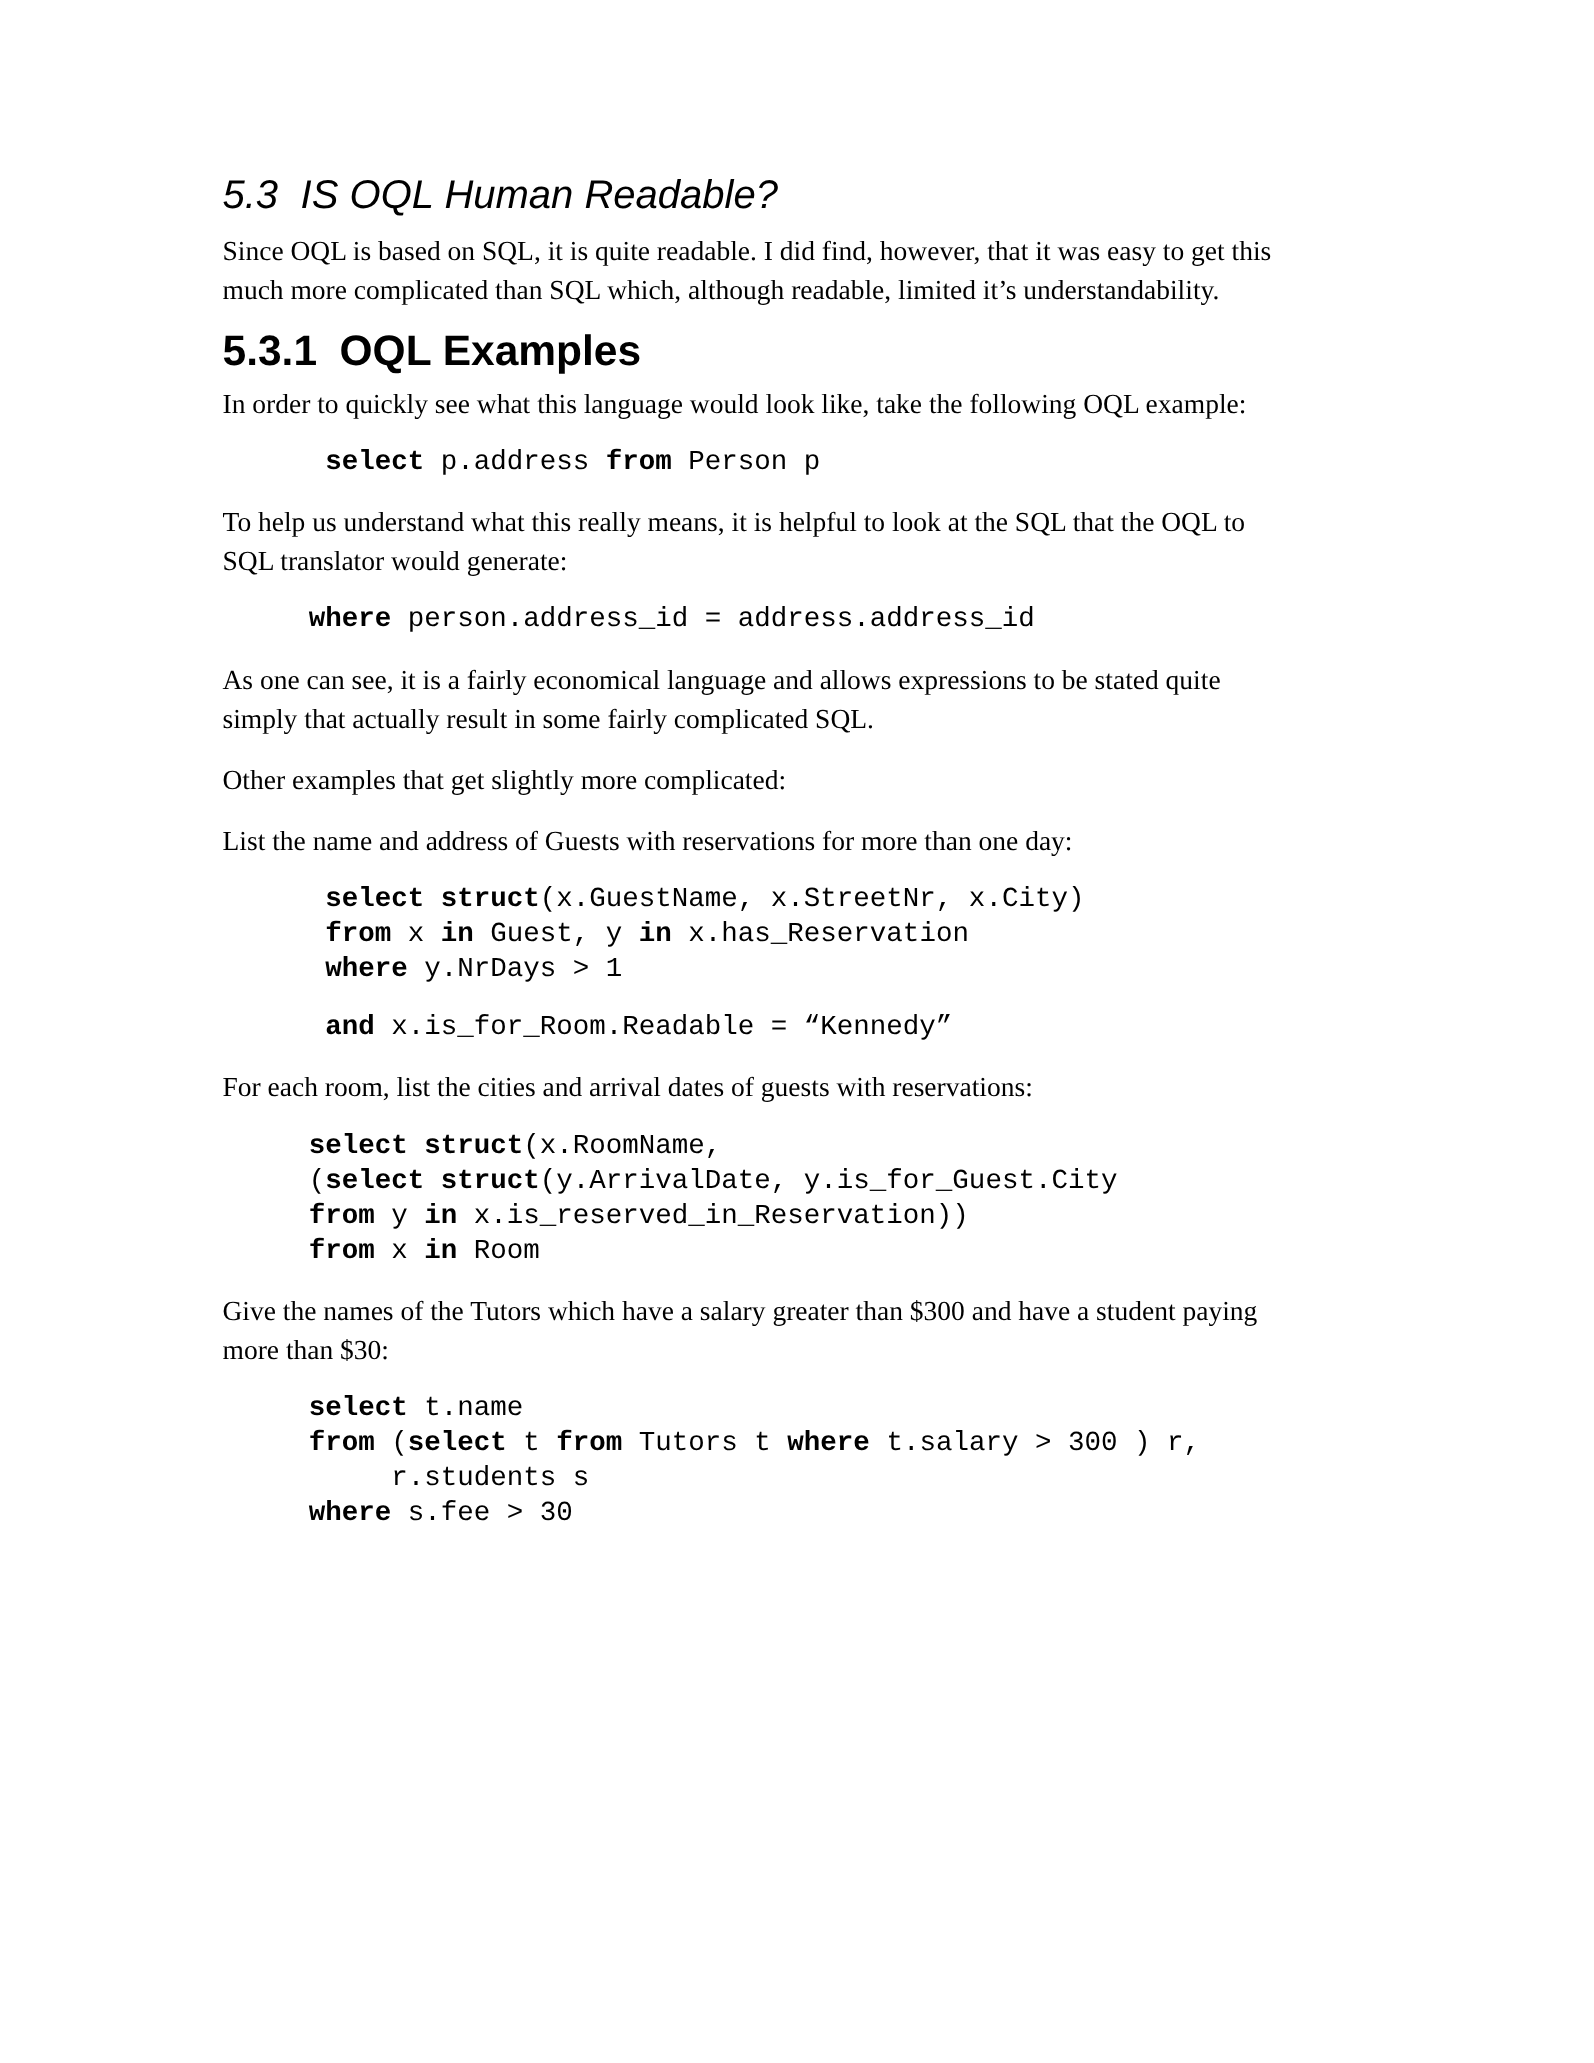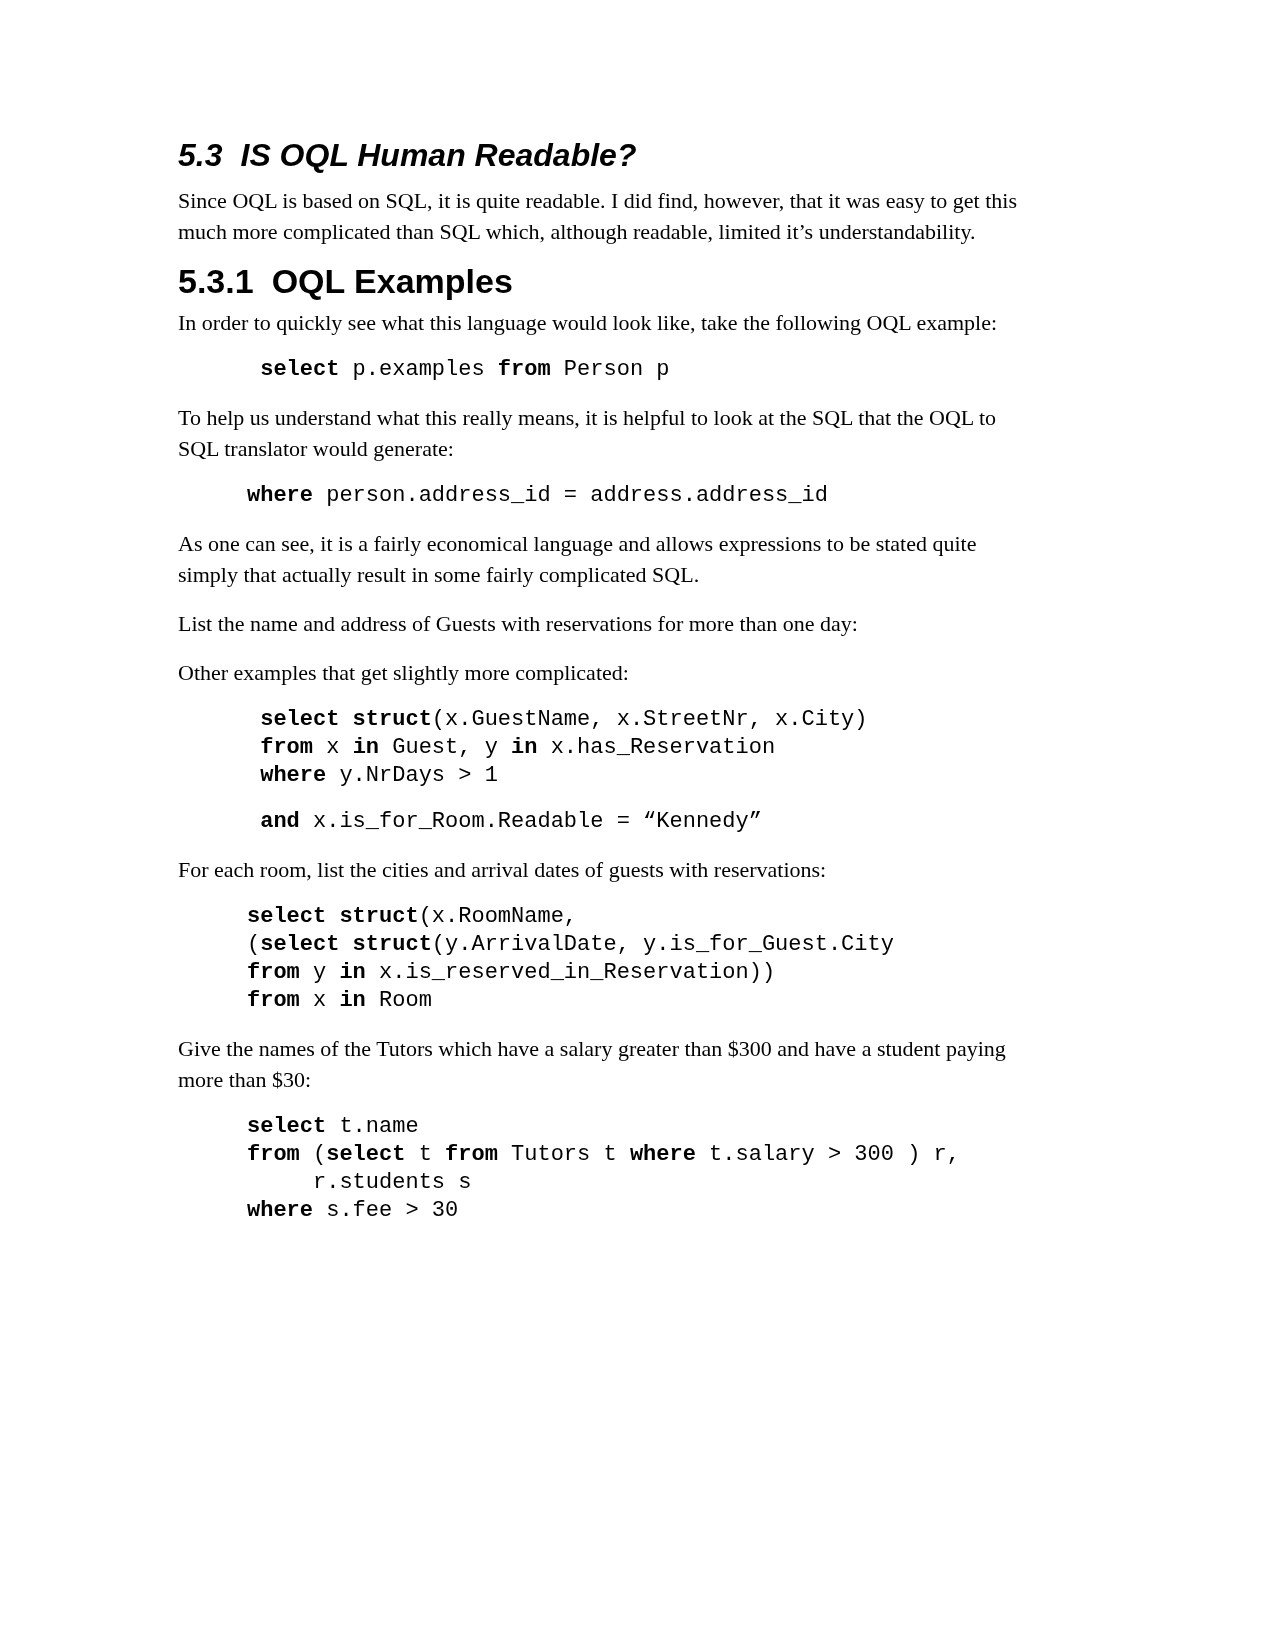--- a/index.html
+++ b/index.html
@@ -11,21 +11,21 @@
     color: #000000;
     overflow: hidden;
   }
   .content {
     box-sizing: content-box;
     padding: 138px 0 0 178px;
     width: 860px;
   }
   h2.sec1 {
     font-family: "Liberation Sans", "DejaVu Sans", sans-serif;
-    font-weight: bold;
+    font-weight: normal;
     font-style: italic;
     font-size: 32px;
     line-height: 35px;
     margin: 0 0 12px 0;
   }
   h3.sec2 {
     font-family: "Liberation Sans", "DejaVu Sans", sans-serif;
     font-weight: bold;
     font-size: 34px;
     line-height: 32px;
@@ -49,26 +49,26 @@
 </style>
 </head>
 <body>
 
 <div class="page">
   <main class="content">
       <h2 class="sec1"><span class="hnum">5.3</span><span>IS OQL Human Readable?</span></h2>
       <p class="body">Since OQL is based on SQL, it is quite readable.  I did find, however, that it was easy to get this much more complicated than SQL which, although readable, limited it’s understandability.</p>
       <h3 class="sec2"><span class="hnum">5.3.1</span><span>OQL Examples</span></h3>
       <p class="body">In order to quickly see what this language would look like, take the following OQL example:</p>
-      <pre class="code"><div class="code-line"><span> </span><span class="kw">select</span><span> p.examples </span><span class="kw">from</span><span> Person p</span></div></pre>
+      <pre class="code"><div class="code-line"><span> </span><span class="kw">select</span><span> p.address </span><span class="kw">from</span><span> Person p</span></div></pre>
       <p class="body">To help us understand what this really means, it is helpful to look at the SQL that the OQL to SQL translator would generate:</p>
       <pre class="code"><div class="code-line"><span class="kw">where</span><span> person.address_id = address.address_id</span></div></pre>
       <p class="body">As one can see, it is a fairly economical language and allows expressions to be stated quite simply that actually result in some fairly complicated SQL.</p>
+      <p class="body">Other examples that get slightly more complicated:</p>
       <p class="body">List the name and address of Guests with reservations for more than one day:</p>
-      <p class="body">Other examples that get slightly more complicated:</p>
       <pre class="code"><div class="code-line"><span> </span><span class="kw">select struct</span><span>(x.GuestName, x.StreetNr, x.City)</span></div><div class="code-line"><span> </span><span class="kw">from</span><span> x </span><span class="kw">in</span><span> Guest, y </span><span class="kw">in</span><span> x.has_Reservation</span></div><div class="code-line"><span> </span><span class="kw">where</span><span> y.NrDays &gt; 1</span></div></pre>
       <pre class="code"><div class="code-line"><span> </span><span class="kw">and</span><span> x.is_for_Room.Readable = “Kennedy”</span></div></pre>
       <p class="body">For each room, list the cities and arrival dates of guests with reservations:</p>
       <pre class="code"><div class="code-line"><span class="kw">select struct</span><span>(x.RoomName,</span></div><div class="code-line"><span>(</span><span class="kw">select struct</span><span>(y.ArrivalDate, y.is_for_Guest.City</span></div><div class="code-line"><span class="kw">from</span><span> y </span><span class="kw">in</span><span> x.is_reserved_in_Reservation))</span></div><div class="code-line"><span class="kw">from</span><span> x </span><span class="kw">in</span><span> Room</span></div></pre>
       <p class="body">Give the names of the Tutors which have a salary greater than $300 and have a student paying more than $30:</p>
       <pre class="code"><div class="code-line"><span class="kw">select</span><span> t.name</span></div><div class="code-line"><span class="kw">from</span><span> (</span><span class="kw">select</span><span> t </span><span class="kw">from</span><span> Tutors t </span><span class="kw">where</span><span> t.salary &gt; 300 ) r,</span></div><div class="code-line"><span>     r.students s</span></div><div class="code-line"><span class="kw">where</span><span> s.fee &gt; 30</span></div></pre>
     </main>
 </div>
 
 </body></html>

